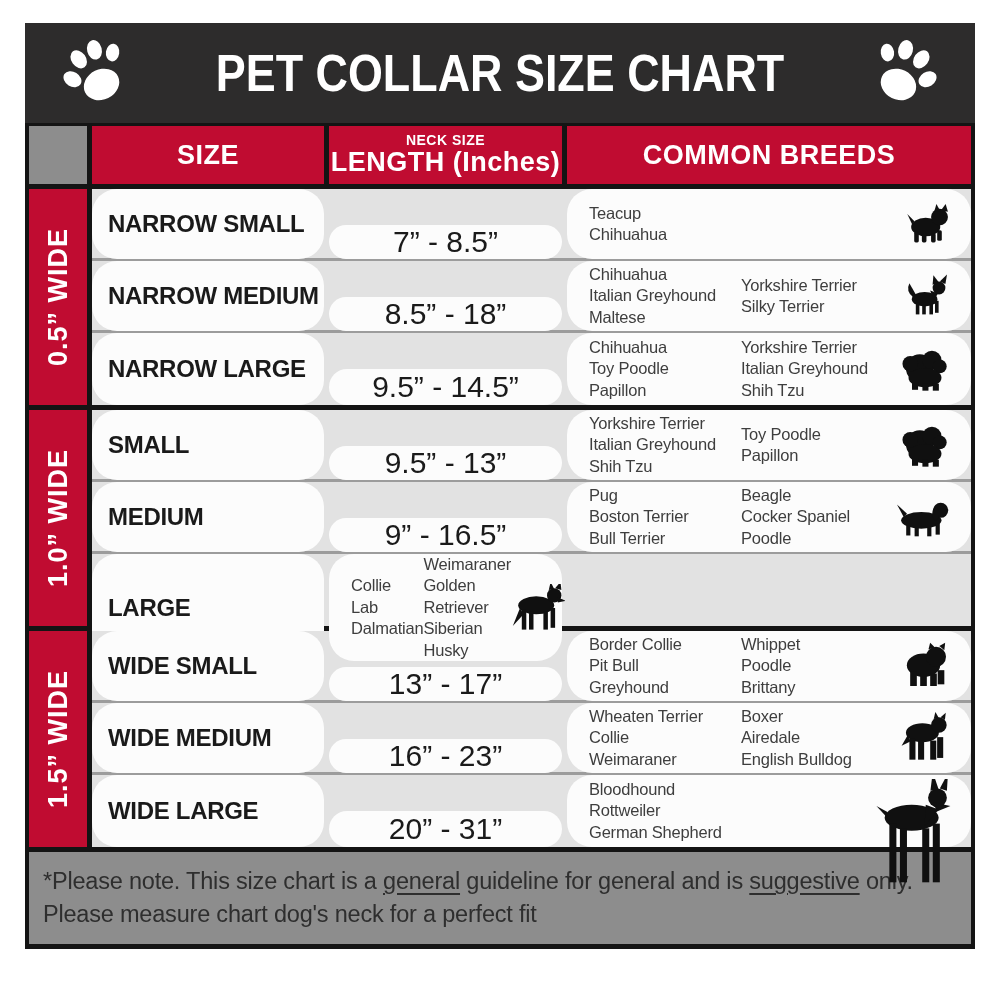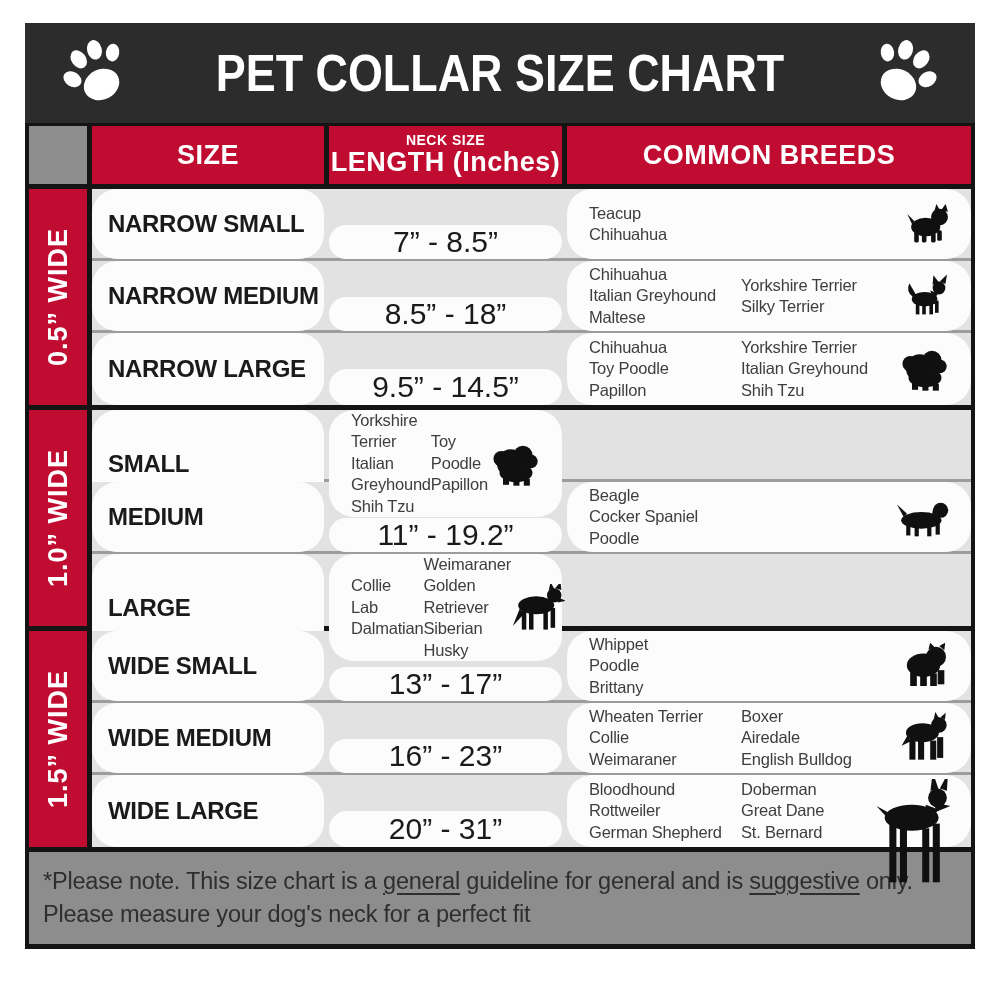--- a/index.html
+++ b/index.html
@@ -296,20 +296,21 @@
     </div>
   </div>
 
   <div class="sec">
     <div class="side">
       <span class="vert">1.0” WIDE</span>
     </div>
     <div class="rows">
       <div class="row">
         <div class="cell size-cell">SMALL</div>
+        <div class="cell len-cell">9.5” - 13”</div>
         <div class="cell breeds-cell">
           <div class="bcol">
             <div>Yorkshire Terrier</div>
             <div>Italian Greyhound</div>
             <div>Shih Tzu</div>
           </div>
           <div class="bcol">
             <div>Toy Poodle</div>
             <div>Papillon</div>
             <div></div>
@@ -323,22 +324,27 @@
               <ellipse cx="30" cy="35" rx="19" ry="11"></ellipse>
               <rect x="15" y="40" width="7" height="9"></rect>
                 <rect x="27" y="42" width="7" height="8"></rect>
               <rect x="39" y="42" width="7" height="8"></rect>
             </svg>
           </div>
         </div>
       </div>
       <div class="row">
         <div class="cell size-cell">MEDIUM</div>
-        <div class="cell len-cell">11” - 19.2”</div>
-        <div class="cell breeds-cell">
+        <div class="cell len-cell">9” - 16.5”</div>
+        <div class="cell breeds-cell">
+          <div class="bcol">
+            <div>Pug</div>
+            <div>Boston Terrier</div>
+            <div>Bull Terrier</div>
+          </div>
           <div class="bcol">
             <div>Beagle</div>
             <div>Cocker Spaniel</div>
             <div>Poodle</div>
           </div>
           <div class="icon-wrap">
             <svg class="dog" width="56" height="42" viewBox="0 0 64 50">
               <ellipse cx="30" cy="29" rx="24" ry="10"></ellipse>
                 <circle cx="53" cy="17" r="9"></circle>
               <ellipse cx="47" cy="21" rx="4" ry="8"></ellipse>
@@ -386,20 +392,25 @@
   <div class="sec">
     <div class="side">
       <span class="vert">1.5” WIDE</span>
     </div>
     <div class="rows">
       <div class="row">
         <div class="cell size-cell">WIDE SMALL</div>
         <div class="cell len-cell">13” - 17”</div>
         <div class="cell breeds-cell">
           <div class="bcol">
+            <div>Border Collie</div>
+            <div>Pit Bull</div>
+            <div>Greyhound</div>
+          </div>
+          <div class="bcol">
             <div>Whippet</div>
             <div>Poodle</div>
             <div>Brittany</div>
           </div>
           <div class="icon-wrap">
             <svg class="dog" width="50" height="48" viewBox="0 0 60 52">
               <ellipse cx="27" cy="25" rx="20" ry="14"></ellipse>
                 <circle cx="42" cy="15" r="12"></circle>
               <polygon points="33,6 35,-2 41,4"></polygon>
                 <polygon points="46,2 53,-2 52,7"></polygon>
@@ -441,25 +452,20 @@
         </div>
       </div>
       <div class="row">
         <div class="cell size-cell">WIDE LARGE</div>
         <div class="cell len-cell">20” - 31”</div>
         <div class="cell breeds-cell">
           <div class="bcol">
             <div>Bloodhound</div>
             <div>Rottweiler</div>
             <div>German Shepherd</div>
-          </div>
-          <div class="bcol">
-            <div>Doberman</div>
-            <div>Great Dane</div>
-            <div>St. Bernard</div>
           </div>
           <div class="icon-wrap">
             <svg class="dog big-dog" viewBox="0 0 70 92">
               <ellipse cx="33" cy="33" rx="23" ry="11"></ellipse>
                 <circle cx="55" cy="16" r="8"></circle>
               <polygon points="49,10 51,-6 56,9"></polygon>
                 <polygon points="57,8 64,-5 63,10"></polygon>
               <polygon points="52,20 66,23 54,28"></polygon>
                 <polygon points="45,22 56,26 44,40"></polygon>
               <polygon points="12,28 3,23 14,35"></polygon>
@@ -469,16 +475,16 @@
                 <rect x="51" y="38" width="6" height="50"></rect>
             </svg>
           </div>
         </div>
       </div>
     </div>
   </div>
 
   <div class="footer">
     <div class="fline"><span>*Please note. This size chart is a </span><span class="u">general</span><span> guideline for general and is </span><span class="u">suggestive</span><span> only.</span></div>
-    <div class="fline">Please measure your dog's neck for a perfect fit</div>
+    <div class="fline">Please measure chart dog's neck for a perfect fit</div>
   </div>
 
 </div>
 
 </body></html>

